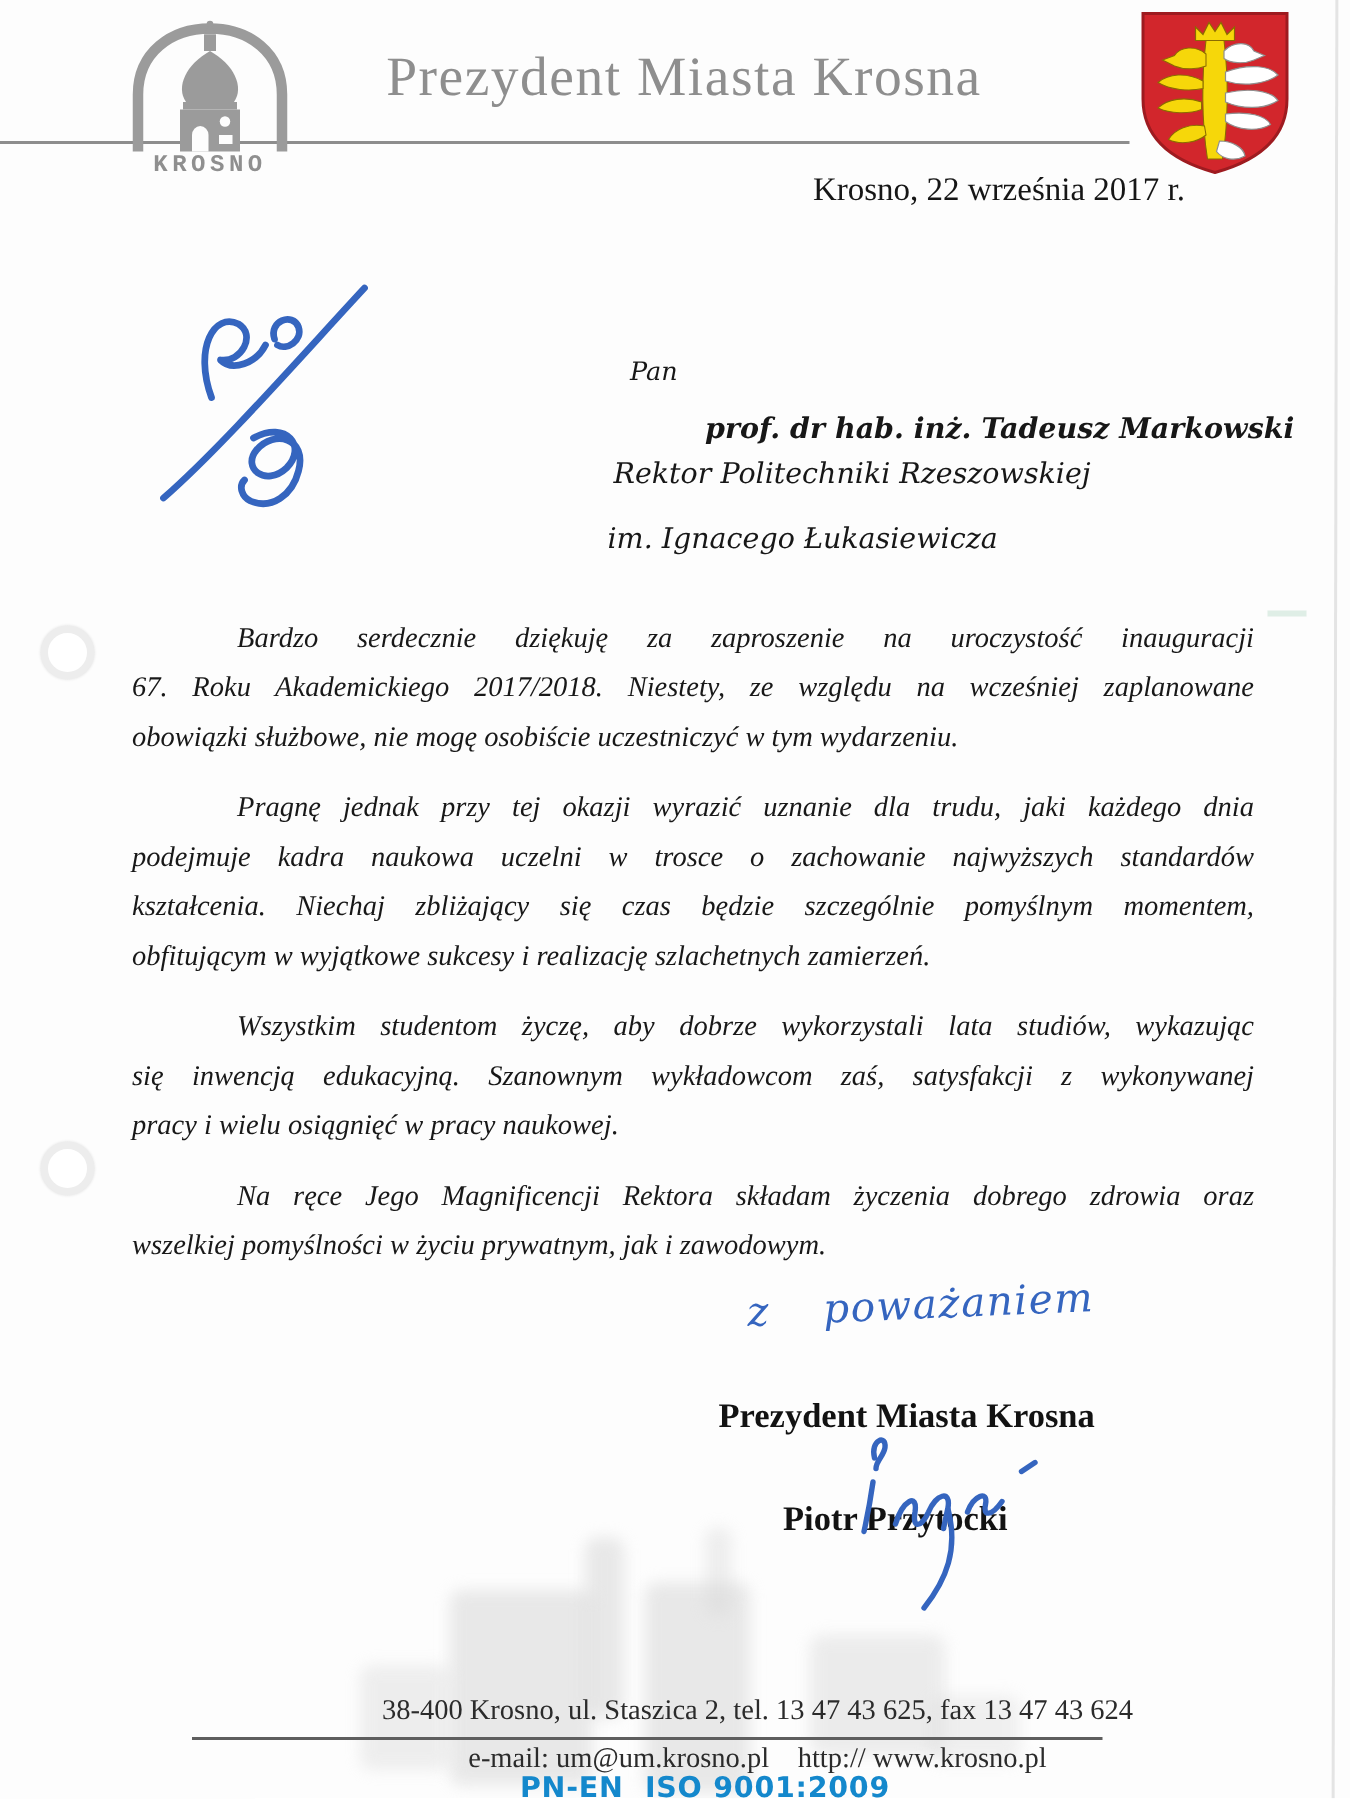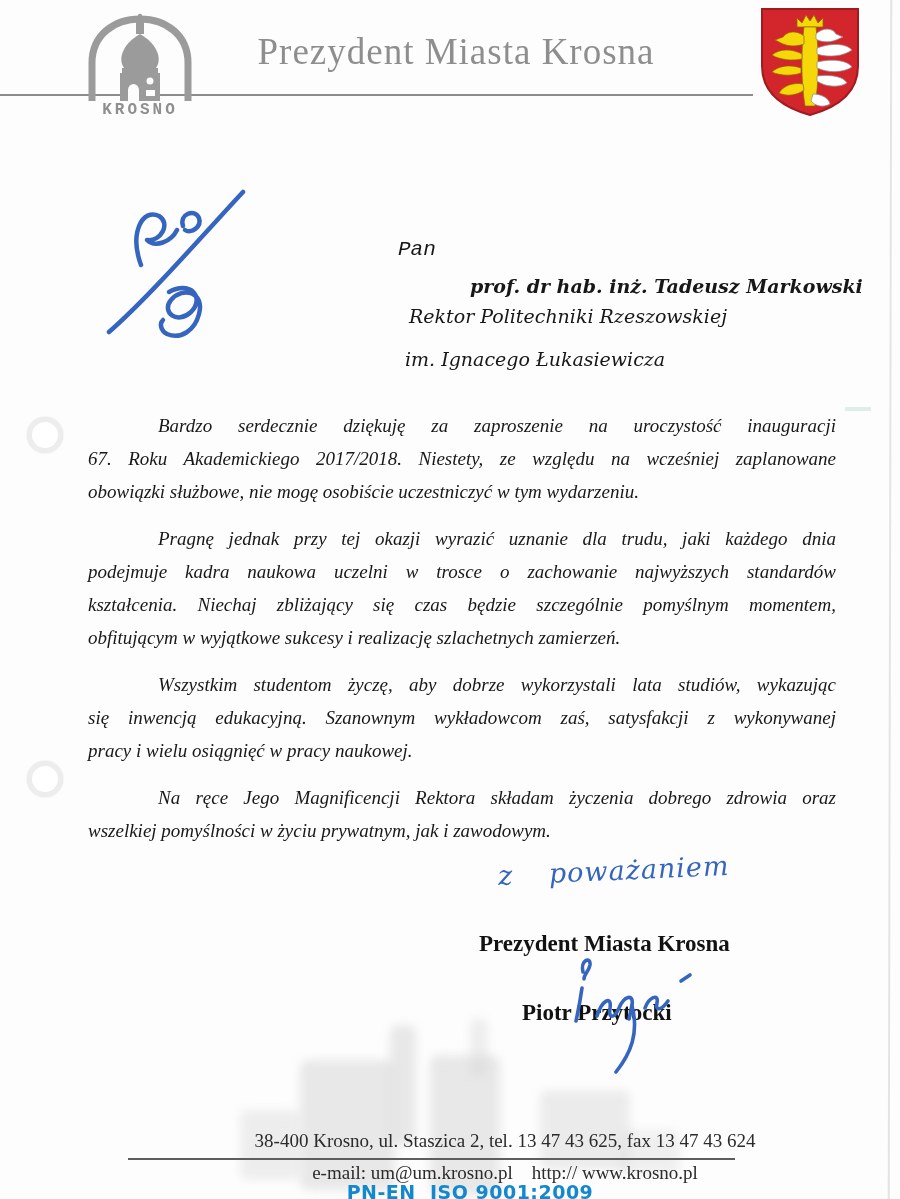--- a/index.html
+++ b/index.html
@@ -23,21 +23,21 @@
   .crest{position:absolute;left:757px;top:6px;width:106px;height:112px;z-index:2;}
   .date-line{position:absolute;right:110px;top:113px;font-size:22px;color:#161616;}
   
   .ink{stroke:#3565bf;fill:none;stroke-linecap:round;stroke-linejoin:round;}
   .initials{position:absolute;left:103px;top:180px;width:165px;height:175px;z-index:3;}
   .sig{position:absolute;left:553px;top:948px;width:150px;height:127px;z-index:4;}
   .handwritten{position:absolute;left:498px;top:855px;font-family:"DejaVu Serif",serif;font-style:italic;
     font-size:27px;color:#3565bf;word-spacing:26px;letter-spacing:1px;transform:rotate(-2.5deg);z-index:3;}
   
   .rcpt{position:absolute;font-family:"DejaVu Serif",serif;font-style:italic;color:#171717;}
-  .rcpt.salutation{left:398px;top:238px;font-size:21px;font-family:Liberation Mono, monospace;}
+  .rcpt.salutation{left:420px;top:238px;font-size:17px;}
   .rcpt.name{left:434px;top:275px;font-size:19px;font-weight:bold;margin-left:36px;}
   .rcpt.pos{left:409px;top:305px;font-size:19px;font-style:italic;}
   .rcpt.inst{left:405px;top:348px;font-size:19px;}
   
   .body-block{position:absolute;left:88px;top:409px;width:748px;
     font-family:Liberation Serif, serif;font-style:italic;font-size:19px;color:#181818;}
   .bline{text-align:justify;text-align-last:justify;line-height:33px;height:33px;overflow:visible;}
   .bline.plast{text-align-last:left;}
   .bline.pfirst{text-indent:70px;}
   .bline.pgap{margin-top:14px;}
@@ -84,20 +84,21 @@
     <path d="M47,30 C40,24 30,25 26,31 L18,34 L26,38 C33,41 42,40 47,38 Z" fill="#f6d70a" stroke="#8a6b00" stroke-width=".7"></path>
     <path d="M45,48 C34,42 22,43 15,49 C23,54 36,55 45,53 Z" fill="#f6d70a" stroke="#8a6b00" stroke-width=".7"></path>
     <path d="M44,62 C33,58 21,60 15,66 C23,70 36,70 44,67 Z" fill="#f6d70a" stroke="#8a6b00" stroke-width=".7"></path>
     <path d="M46,78 C36,76 26,80 22,87 C30,91 41,89 47,84 Z" fill="#f6d70a" stroke="#8a6b00" stroke-width=".7"></path>
     <path d="M59,28 C66,21 76,22 79,28 L86,31 L79,34 C72,37 63,36 59,33 Z" fill="#ffffff" stroke="#8f8f8f" stroke-width=".8"></path>
     <path d="M60,42 C76,36 90,38 95,44 C87,50 72,52 60,48 Z" fill="#ffffff" stroke="#8f8f8f" stroke-width=".8"></path>
     <path d="M60,56 C77,52 91,55 95,61 C86,67 71,67 60,62 Z" fill="#ffffff" stroke="#8f8f8f" stroke-width=".8"></path>
     <path d="M60,70 C75,68 87,71 90,77 C82,82 68,81 60,75 Z" fill="#ffffff" stroke="#8f8f8f" stroke-width=".8"></path>
     <path d="M56,88 C64,88 72,92 73,98 C66,102 58,100 54,95 Z" fill="#ffffff" stroke="#8f8f8f" stroke-width=".8"></path>
   </svg>
+  <div class="date-line">Krosno, 22 września 2017 r.</div>
 
   <svg class="initials" viewBox="0 0 165 175">
     <path class="ink" stroke-width="4.5" d="M6,152 C45,118 100,55 140,12"></path>
     <path class="ink" stroke-width="4.5" d="M38,85 C26,52 40,28 56,36 C68,43 58,62 44,60 C52,68 68,62 74,50"></path>
     <path class="ink" stroke-width="4.5" d="M80,46 C76,34 92,28 96,38 C99,47 88,54 82,50"></path>
     <path class="ink" stroke-width="4.5" d="M66,112 C88,100 102,118 88,132 C74,145 58,132 68,120 C80,106 102,112 96,134 C92,150 78,160 64,154 C58,151 56,144 60,140"></path>
   </svg>
 
   <div class="rcpt salutation">Pan</div>
   <div class="rcpt name">prof. dr hab. inż. Tadeusz Markowski</div>

